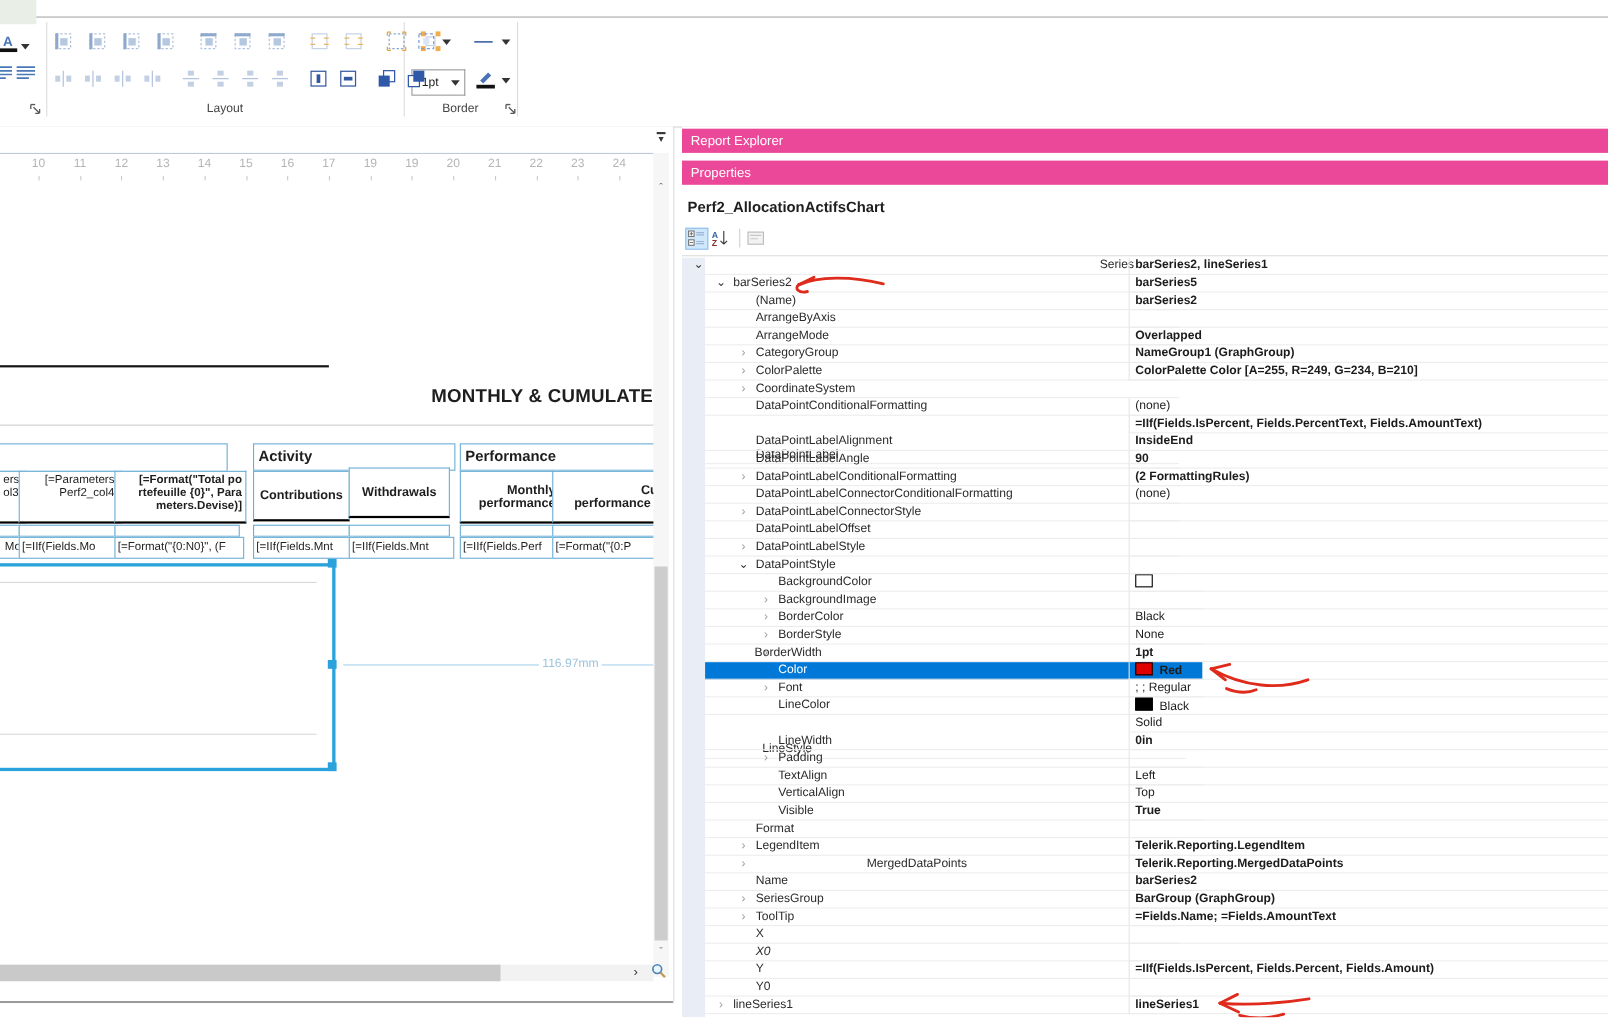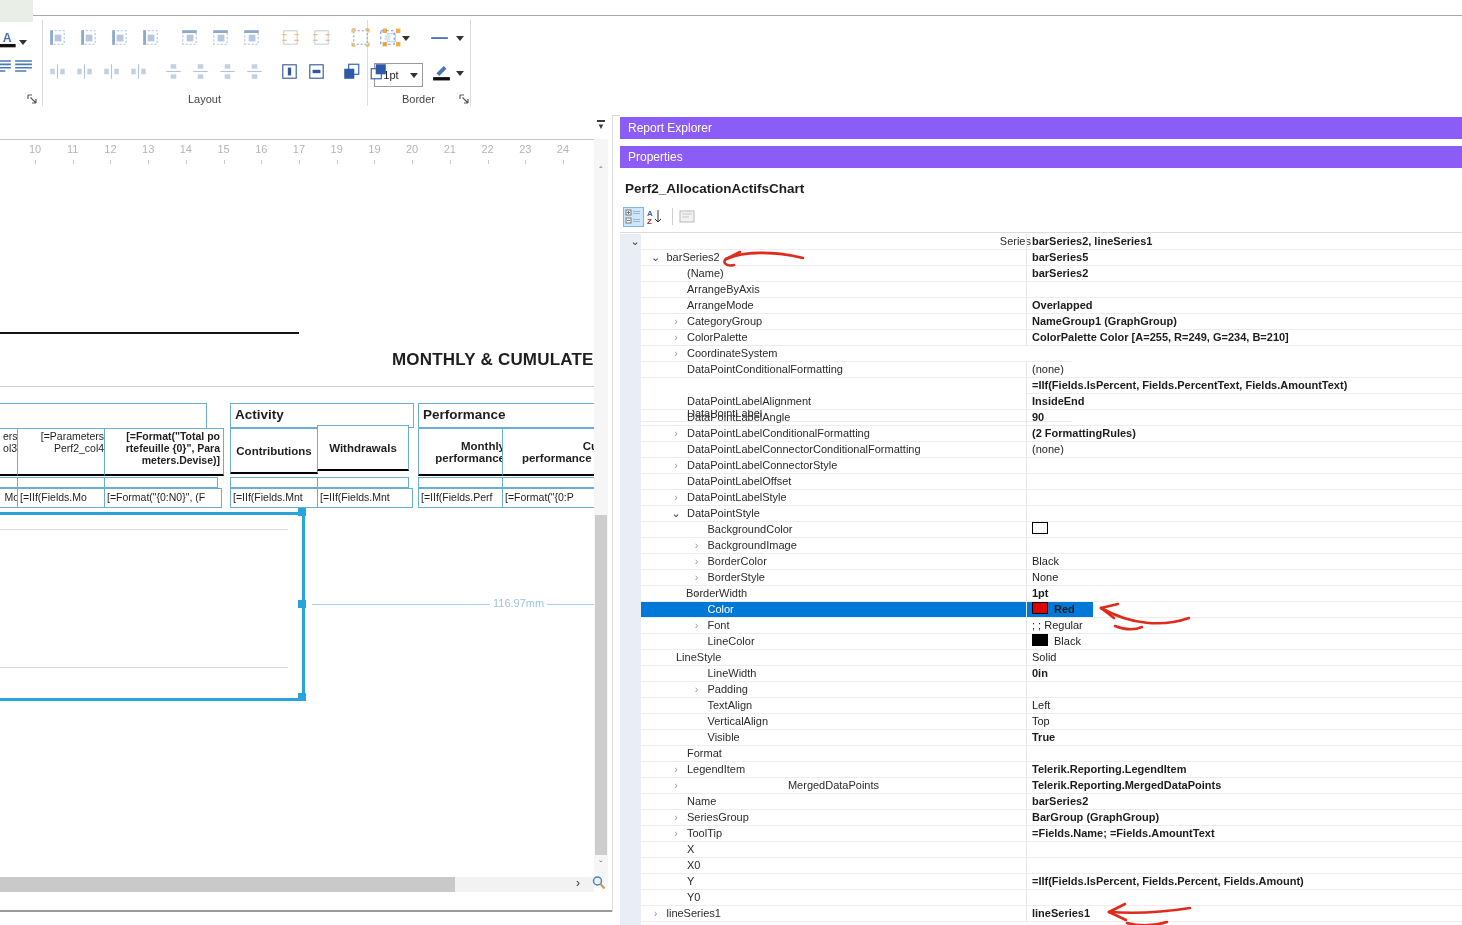--- a/index.html
+++ b/index.html
@@ -38,21 +38,21 @@
   .dimline{background:#a8d2ec;}
   .dimlabel{font-size:11px;color:#9cc3dc;background:#fff;padding:0 3px;white-space:nowrap;}
   .sb-track-v{background:#f6f6f6;}
   .sb-thumb{background:#cdcdcd;}
   .sb-btn{color:#6d6d6d;font-size:10px;text-align:center;line-height:14px;}
   #hscroll-track{background:#f2f2f2;}
   #hscroll-thumb{background:#c9c9c9;}
   #filter-icon{font-size:8px;color:#3a3a3a;border-top:2px solid #3a3a3a;line-height:8px;padding-top:1px;}
   
   #panel{left:620px;top:115px;width:842px;height:810px;background:#fff;}
-  .bluebar{left:0;width:842px;height:22px;background:#8b5cf6;color:#fff;font-size:12px;line-height:22px;padding-left:8px;box-sizing:border-box;}
+  .bluebar{left:0;width:842px;height:22px;background:#ec4899;color:#fff;font-size:12px;line-height:22px;padding-left:8px;box-sizing:border-box;}
   #objname{left:5px;top:66px;font-size:13.5px;font-weight:bold;}
   #pgtoolbar{left:0;top:89px;width:842px;height:28px;border-bottom:1px solid #dcdcdc;background:#fff;}
   .tbicon{position:absolute;width:19px;height:18px;top:4px;}
   .tbicon.selected{background:#cfe7fb;outline:1px solid #7fb6e8;}
   .tbsep{position:absolute;top:4px;width:1px;height:17px;background:#cfcfcf;}
   
   #pgrid{left:0;top:119px;width:842px;height:691px;overflow:hidden;background:#fff;}
   #pgrid::before{content:"";position:absolute;left:0;top:0;bottom:0;width:21px;background:#e9eef6;}
   .prow{position:absolute;left:0;width:842px;height:16px;}
   .pname{position:absolute;left:21px;width:385px;height:15px;border-bottom:1px solid #ededed;
@@ -470,21 +470,21 @@
       <div class="prow" style="top: 384px;">
         <span class="chev" style="left: 69.5px;">›</span>
         <div class="pname" style="padding-left: 66.5px;">Font</div>
         <div class="pval">; ; Regular</div>
       </div>
       <div class="prow" style="top: 400px;">
         <div class="pname" style="padding-left: 66.5px;">LineColor</div>
         <div class="pval"><span class="swatch" style="background: rgb(0, 0, 0);"></span>Black</div>
       </div>
       <div class="prow" style="top: 416px;">
-        <div class="pname" style="padding-left: 35px;">LineStyle</div>
+        <div class="pname" style="padding-left: 52px; margin-top: 24px;">LineStyle</div>
         <div class="pval">Solid</div>
       </div>
       <div class="prow" style="top: 432px;">
         <div class="pname" style="padding-left: 66.5px;">LineWidth</div>
         <div class="pval b">0in</div>
       </div>
       <div class="prow" style="top: 448px;">
         <span class="chev" style="left: 69.5px;">›</span>
         <div class="pname" style="padding-left: 66.5px;">Padding</div>
         <div class="pval"></div>
@@ -526,21 +526,21 @@
       </div>
       <div class="prow" style="top: 592px;">
         <span class="chev" style="left: 49px;">›</span>
         <div class="pname" style="padding-left: 46px;">ToolTip</div>
         <div class="pval b">=Fields.Name; =Fields.AmountText</div>
       </div>
       <div class="prow" style="top: 608px;">
         <div class="pname" style="padding-left: 46px;">X</div>
         <div class="pval"></div>
       </div>
-      <div class="prow" style="top: 624px;">
+      <div class="prow" style="top: 624px; font-style: italic;">
         <div class="pname" style="padding-left: 46px;">X0</div>
         <div class="pval"></div>
       </div>
       <div class="prow" style="top: 640px;">
         <div class="pname" style="padding-left: 46px;">Y</div>
         <div class="pval b">=IIf(Fields.IsPercent, Fields.Percent, Fields.Amount)</div>
       </div>
       <div class="prow" style="top: 656px;">
         <div class="pname" style="padding-left: 46px;">Y0</div>
         <div class="pval"></div>

